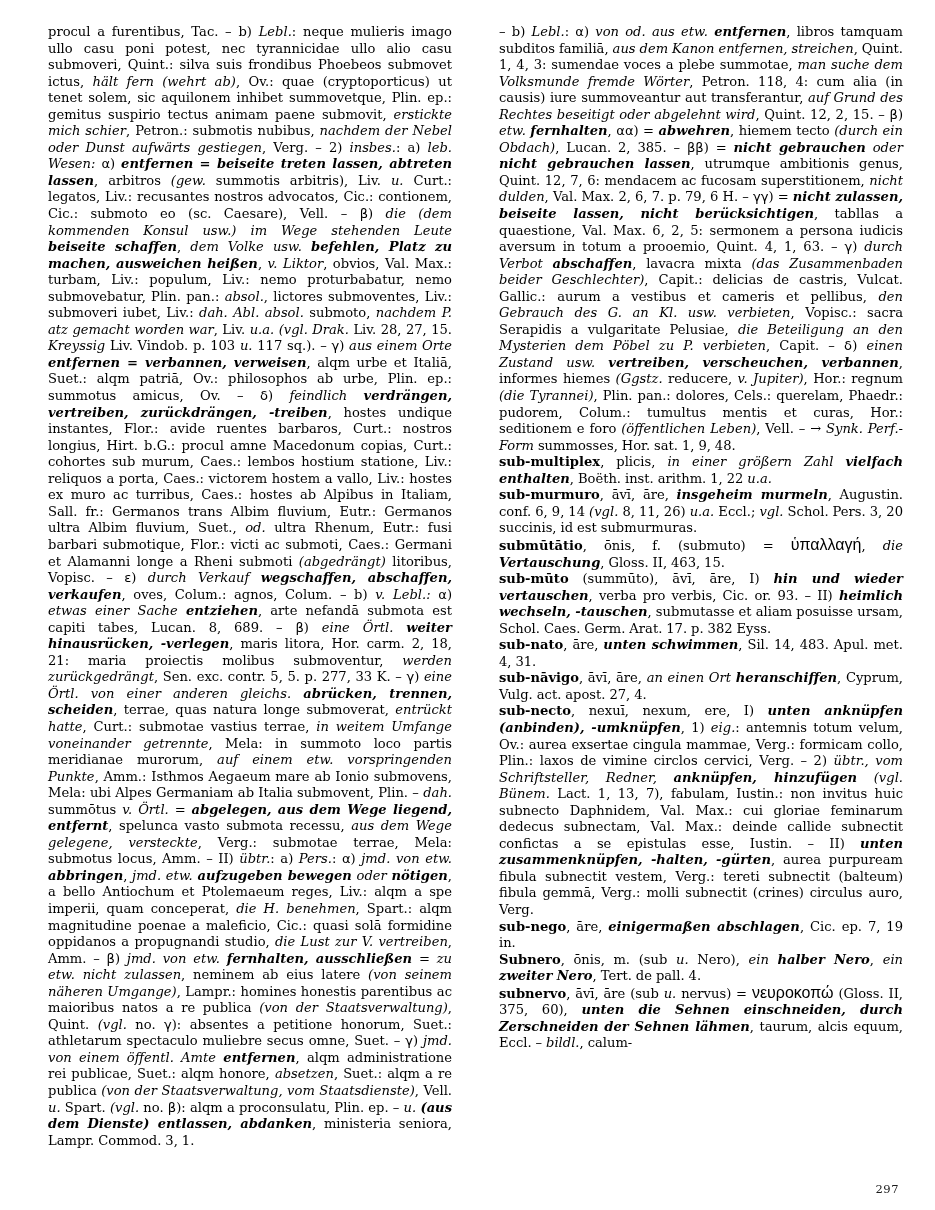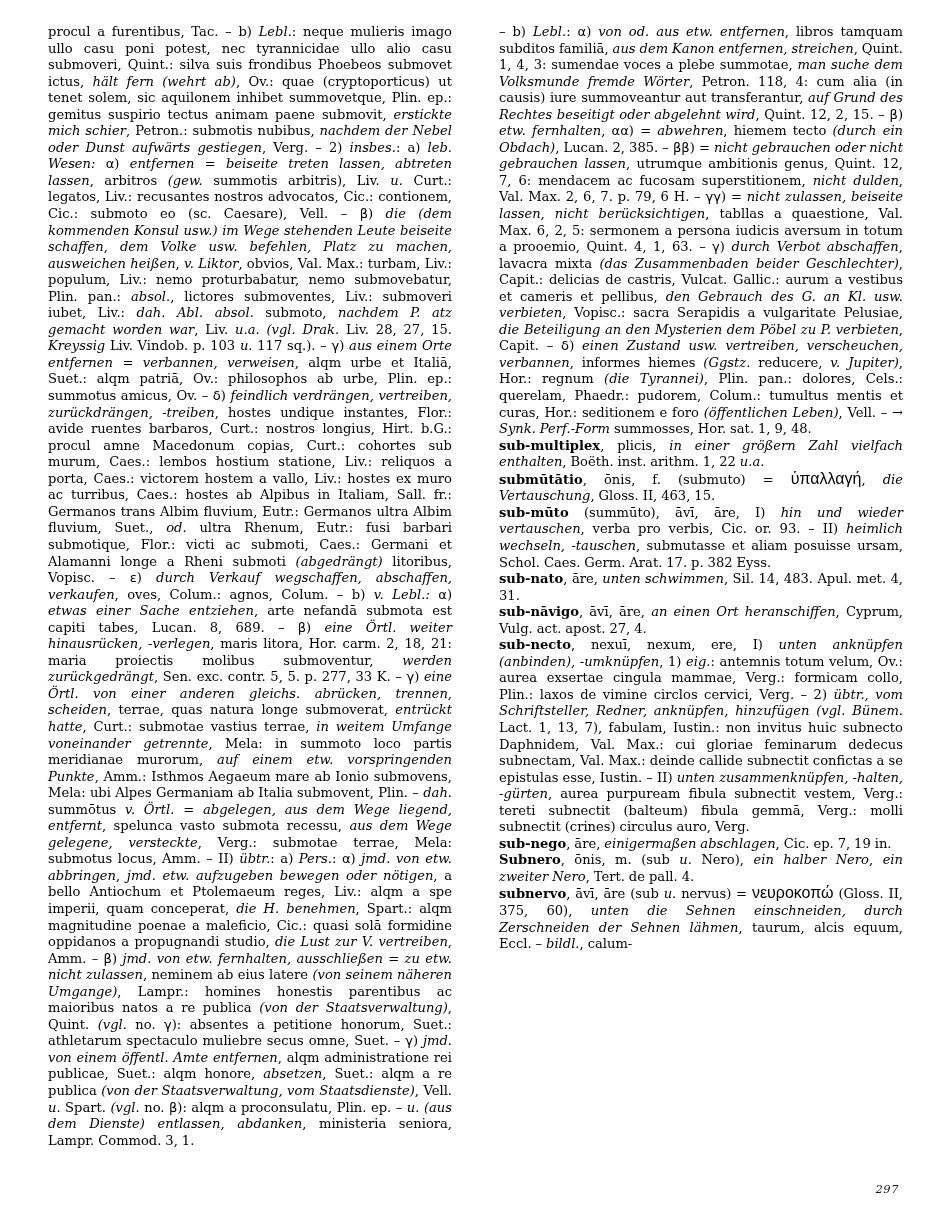--- a/index.html
+++ b/index.html
@@ -47,21 +47,21 @@
     hyphens: manual;
     margin: 0 0 0 0;
     word-spacing: -0.2px;
   }
   .entry + .entry { margin-top: 0px; }
 
   
   .cont { text-indent: 0; }
 
   i, .it { font-style: italic; }
-  b, .bd { font-weight: normal; }
+  b, .bd { font-weight: bold; }
 
   .headword {
     font-weight: bold;
     font-style: normal;
   }
 
   .greek {
     font-family: Liberation Sans, sans-serif;
     font-style: normal;
     font-size: 16px;
@@ -72,39 +72,39 @@
   }
 
   .folio {
     position: absolute;
     right: 44px;
     bottom: 14px;
     font-size: 11.5px;
     font-family: "DejaVu Serif", "Liberation Serif", serif;
     color: #1a1a1a;
     letter-spacing: 0.5px;
-    font-style: italic;
   }
 
   
   .entry { -webkit-font-smoothing: none; }
 </style>
 </head>
 <body>
 
 <div class="page">
   <div class="columns">
 
     <div class="column left">
       <div class="entry cont">procul a furentibus, Tac. – b) <i>Lebl.</i>: neque mulieris imago ullo casu poni potest, nec tyrannicidae ullo alio casu submoveri, Quint.: silva suis frondibus Phoebeos submovet ictus, <i>hält fern (wehrt ab)</i>, Ov.: quae (cryptoporticus) ut tenet solem, sic aquilonem inhibet summovetque, Plin. ep.: gemitus suspirio tectus animam paene submovit, <i>erstickte mich schier</i>, Petron.: submotis nubibus, <i>nachdem der Nebel oder Dunst aufwärts gestiegen</i>, Verg. – 2) <i>insbes.</i>: a) <i>leb. Wesen:</i> <span class="gk-letter">α</span>) <b><i>entfernen = beiseite treten lassen, abtreten lassen</i></b>, arbitros <i>(gew.</i> summotis arbitris), Liv. <i>u.</i> Curt.: legatos, Liv.: recusantes nostros advocatos, Cic.: contionem, Cic.: submoto eo (sc. Caesare), Vell. – <span class="gk-letter">β</span>) <i>die (dem kommenden Konsul usw.) im Wege stehenden Leute</i> <b><i>beiseite schaffen</i></b>, <i>dem Volke usw.</i> <b><i>befehlen, Platz zu machen, ausweichen heißen</i></b>, <i>v. Liktor</i>, obvios, Val. Max.: turbam, Liv.: populum, Liv.: nemo proturbabatur, nemo submovebatur, Plin. pan.: <i>absol.</i>, lictores submoventes, Liv.: submoveri iubet, Liv.: <i>dah. Abl. absol.</i> submoto, <i>nachdem P. atz gemacht worden war</i>, Liv. <i>u.a. (vgl. Drak.</i> Liv. 28, 27, 15. <i>Kreyssig</i> Liv. Vindob. p. 103 <i>u.</i> 117 sq.). – <span class="gk-letter">γ</span>) <i>aus einem Orte</i> <b><i>entfernen = verbannen, verweisen</i></b>, alqm urbe et Italiā, Suet.: alqm patriā, Ov.: philosophos ab urbe, Plin. ep.: summotus amicus, Ov. – <span class="gk-letter">δ</span>) <i>feindlich</i> <b><i>verdrängen, vertreiben, zurückdrängen, -treiben</i></b>, hostes undique instantes, Flor.: avide ruentes barbaros, Curt.: nostros longius, Hirt. b.G.: procul amne Macedonum copias, Curt.: cohortes sub murum, Caes.: lembos hostium statione, Liv.: reliquos a porta, Caes.: victorem hostem a vallo, Liv.: hostes ex muro ac turribus, Caes.: hostes ab Alpibus in Italiam, Sall. fr.: Germanos trans Albim fluvium, Eutr.: Germanos ultra Albim fluvium, Suet., <i>od.</i> ultra Rhenum, Eutr.: fusi barbari submotique, Flor.: victi ac submoti, Caes.: Germani et Alamanni longe a Rheni submoti <i>(abgedrängt)</i> litoribus, Vopisc. – <span class="gk-letter">ε</span>) <i>durch Verkauf</i> <b><i>wegschaffen, abschaffen, verkaufen</i></b>, oves, Colum.: agnos, Colum. – b) <i>v. Lebl.:</i> <span class="gk-letter">α</span>) <i>etwas einer Sache</i> <b><i>entziehen</i></b>, arte nefandā submota est capiti tabes, Lucan. 8, 689. – <span class="gk-letter">β</span>) <i>eine Örtl.</i> <b><i>weiter hinausrücken, -verlegen</i></b>, maris litora, Hor. carm. 2, 18, 21: maria proiectis molibus submoventur, <i>werden zurückgedrängt</i>, Sen. exc. contr. 5, 5. p. 277, 33 K. – <span class="gk-letter">γ</span>) <i>eine Örtl. von einer anderen gleichs.</i> <b><i>abrücken, trennen, scheiden</i></b>, terrae, quas natura longe submoverat, <i>entrückt hatte</i>, Curt.: submotae vastius terrae, <i>in weitem Umfange voneinander getrennte</i>, Mela: in summoto loco partis meridianae murorum, <i>auf einem etw. vorspringenden Punkte</i>, Amm.: Isthmos Aegaeum mare ab Ionio submovens, Mela: ubi Alpes Germaniam ab Italia submovent, Plin. – <i>dah.</i> summōtus <i>v. Örtl.</i> = <b><i>abgelegen, aus dem Wege liegend, entfernt</i></b>, spelunca vasto submota recessu, <i>aus dem Wege gelegene, versteckte</i>, Verg.: submotae terrae, Mela: submotus locus, Amm. – II) <i>übtr.</i>: a) <i>Pers.</i>: <span class="gk-letter">α</span>) <i>jmd. von etw.</i> <b><i>abbringen</i></b>, <i>jmd. etw.</i> <b><i>aufzugeben bewegen</i></b> <i>oder</i> <b><i>nötigen</i></b>, a bello Antiochum et Ptolemaeum reges, Liv.: alqm a spe imperii, quam conceperat, <i>die H. benehmen</i>, Spart.: alqm magnitudine poenae a maleficio, Cic.: quasi solā formidine oppidanos a propugnandi studio, <i>die Lust zur V. vertreiben</i>, Amm. – <span class="gk-letter">β</span>) <i>jmd. von etw.</i> <b><i>fernhalten, ausschließen</i></b> = <i>zu etw. nicht zulassen</i>, neminem ab eius latere <i>(von seinem näheren Umgange)</i>, Lampr.: homines honestis parentibus ac maioribus natos a re publica <i>(von der Staatsverwaltung)</i>, Quint. <i>(vgl.</i> no. <span class="gk-letter">γ</span>): absentes a petitione honorum, Suet.: athletarum spectaculo muliebre secus omne, Suet. – <span class="gk-letter">γ</span>) <i>jmd. von einem öffentl. Amte</i> <b><i>entfernen</i></b>, alqm administratione rei publicae, Suet.: alqm honore, <i>absetzen</i>, Suet.: alqm a re publica <i>(von der Staatsverwaltung, vom Staatsdienste)</i>, Vell. <i>u.</i> Spart. <i>(vgl.</i> no. <span class="gk-letter">β</span>): alqm a proconsulatu, Plin. ep. – <i>u.</i> <b><i>(aus dem Dienste) entlassen, abdanken</i></b>, ministeria seniora, Lampr. Commod. 3, 1.</div>
     </div>
 
     <div class="column right">
       <div class="entry cont">– b) <i>Lebl.</i>: <span class="gk-letter">α</span>) <i>von od. aus etw.</i> <b><i>entfernen</i></b>, libros tamquam subditos familiā, <i>aus dem Kanon entfernen, streichen</i>, Quint. 1, 4, 3: sumendae voces a plebe summotae, <i>man suche dem Volksmunde fremde Wörter</i>, Petron. 118, 4: cum alia (in causis) iure summoveantur aut transferantur, <i>auf Grund des Rechtes beseitigt oder abgelehnt wird</i>, Quint. 12, 2, 15. – <span class="gk-letter">β</span>) <i>etw.</i> <b><i>fernhalten</i></b>, <span class="gk-letter">αα</span>) = <b><i>abwehren</i></b>, hiemem tecto <i>(durch ein Obdach)</i>, Lucan. 2, 385. – <span class="gk-letter">ββ</span>) = <b><i>nicht gebrauchen</i></b> <i>oder</i> <b><i>nicht gebrauchen lassen</i></b>, utrumque ambitionis genus, Quint. 12, 7, 6: mendacem ac fucosam superstitionem, <i>nicht dulden</i>, Val. Max. 2, 6, 7. p. 79, 6 H. – <span class="gk-letter">γγ</span>) = <b><i>nicht zulassen, beiseite lassen, nicht berücksichtigen</i></b>, tabllas a quaestione, Val. Max. 6, 2, 5: sermonem a persona iudicis aversum in totum a prooemio, Quint. 4, 1, 63. – <span class="gk-letter">γ</span>) <i>durch Verbot</i> <b><i>abschaffen</i></b>, lavacra mixta <i>(das Zusammenbaden beider Geschlechter)</i>, Capit.: delicias de castris, Vulcat. Gallic.: aurum a vestibus et cameris et pellibus, <i>den Gebrauch des G. an Kl. usw. verbieten</i>, Vopisc.: sacra Serapidis a vulgaritate Pelusiae, <i>die Beteiligung an den Mysterien dem Pöbel zu P. verbieten</i>, Capit. – <span class="gk-letter">δ</span>) <i>einen Zustand usw.</i> <b><i>vertreiben, verscheuchen, verbannen</i></b>, informes hiemes <i>(Ggstz.</i> reducere, <i>v. Jupiter)</i>, Hor.: regnum <i>(die Tyrannei)</i>, Plin. pan.: dolores, Cels.: querelam, Phaedr.: pudorem, Colum.: tumultus mentis et curas, Hor.: seditionem e foro <i>(öffentlichen Leben)</i>, Vell. – → <i>Synk. Perf.-Form</i> summosses, Hor. sat. 1, 9, 48.</div>
       <div class="entry"><b class="headword">sub-multiplex</b>, plicis, <i>in einer größern Zahl</i> <b><i>vielfach enthalten</i></b>, Boëth. inst. arithm. 1, 22 <i>u.a.</i></div>
+      <div class="entry"><b class="headword">sub-murmuro</b>, āvī, āre, <b><i>insgeheim murmeln</i></b>, Augustin. conf. 6, 9, 14 <i>(vgl.</i> 8, 11, 26) <i>u.a.</i> Eccl.; <i>vgl.</i> Schol. Pers. 3, 20 succinis, id est submurmuras.</div>
       <div class="entry"><b class="headword">submūtātio</b>, ōnis, f. (submuto) = <span class="greek">ὑπαλλαγή</span>, <i>die</i> <b><i>Vertauschung</i></b>, Gloss. II, 463, 15.</div>
       <div class="entry"><b class="headword">sub-mūto</b> (summūto), āvī, āre, I) <b><i>hin und wieder vertauschen</i></b>, verba pro verbis, Cic. or. 93. – II) <b><i>heimlich wechseln, -tauschen</i></b>, submutasse et aliam posuisse ursam, Schol. Caes. Germ. Arat. 17. p. 382 Eyss.</div>
       <div class="entry"><b class="headword">sub-nato</b>, āre, <b><i>unten schwimmen</i></b>, Sil. 14, 483. Apul. met. 4, 31.</div>
       <div class="entry"><b class="headword">sub-nāvigo</b>, āvī, āre, <i>an einen Ort</i> <b><i>heranschiffen</i></b>, Cyprum, Vulg. act. apost. 27, 4.</div>
       <div class="entry"><b class="headword">sub-necto</b>, nexuī, nexum, ere, I) <b><i>unten anknüpfen (anbinden), -umknüpfen</i></b>, 1) <i>eig.</i>: antemnis totum velum, Ov.: aurea exsertae cingula mammae, Verg.: formicam collo, Plin.: laxos de vimine circlos cervici, Verg. – 2) <i>übtr., vom Schriftsteller, Redner,</i> <b><i>anknüpfen, hinzufügen</i></b> <i>(vgl. Bünem.</i> Lact. 1, 13, 7), fabulam, Iustin.: non invitus huic subnecto Daphnidem, Val. Max.: cui gloriae feminarum dedecus subnectam, Val. Max.: deinde callide subnectit confictas a se epistulas esse, Iustin. – II) <b><i>unten zusammenknüpfen, -halten, -gürten</i></b>, aurea purpuream fibula subnectit vestem, Verg.: tereti subnectit (balteum) fibula gemmā, Verg.: molli subnectit (crines) circulus auro, Verg.</div>
       <div class="entry"><b class="headword">sub-nego</b>, āre, <b><i>einigermaßen abschlagen</i></b>, Cic. ep. 7, 19 in.</div>
       <div class="entry"><b class="headword">Subnero</b>, ōnis, m. (sub <i>u.</i> Nero), <i>ein</i> <b><i>halber Nero</i></b>, <i>ein</i> <b><i>zweiter Nero</i></b>, Tert. de pall. 4.</div>
       <div class="entry"><b class="headword">subnervo</b>, āvī, āre (sub <i>u.</i> nervus) = <span class="greek">νευροκοπώ</span> (Gloss. II, 375, 60), <b><i>unten die Sehnen einschneiden, durch Zerschneiden der Sehnen lähmen</i></b>, taurum, alcis equum, Eccl. – <i>bildl.</i>, calum-</div>
     </div>
 

